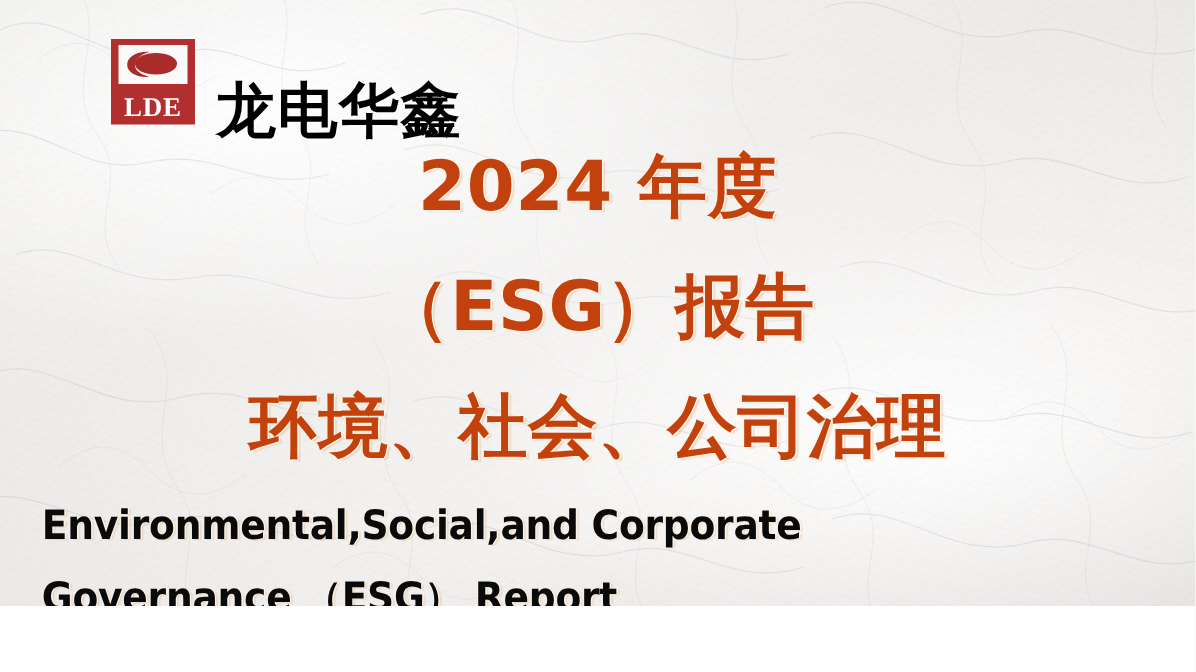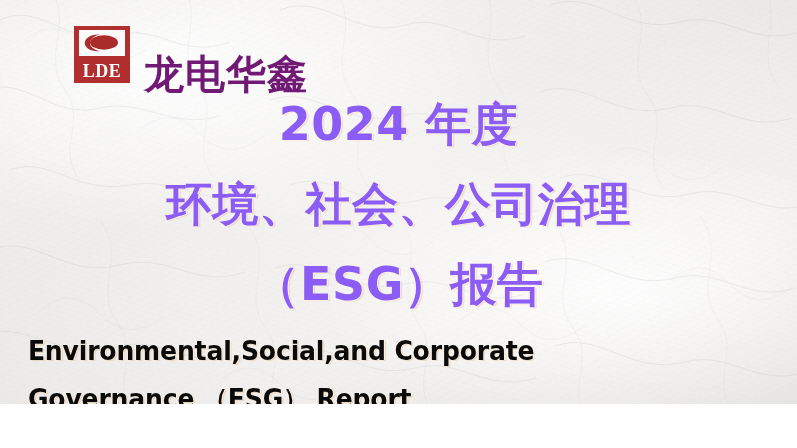--- a/index.html
+++ b/index.html
@@ -86,41 +86,41 @@
   .brand-mark-text {
     color: #ffffff;
     font-family: "Liberation Serif", serif;
     font-weight: 700;
     font-size: 18px;
     letter-spacing: 0.5px;
     line-height: 1;
     margin-top: 6px;
   }
   .brand-name {
-    color: #701a75;
+    color: #000000;
     font-family: "DejaVu Sans", sans-serif;
     font-weight: 700;
     font-size: 40px;
     line-height: 1;
     letter-spacing: 1px;
     white-space: nowrap;
     margin-top: 40px;
   }
 
   
   .title-block {
     position: absolute;
     left: 0;
     right: 0;
     top: 84px;
     text-align: center;
     z-index: 4;
   }
   .title-line {
-    color: #8b5cf6;
+    color: #c2410c;
     font-family: "DejaVu Sans", sans-serif;
     font-weight: 700;
     font-size: 46px;
     line-height: 80px;
     letter-spacing: 0.5px;
     white-space: nowrap;
     text-shadow:
        1px  0px 0 rgba(255,248,238,0.9),
       -1px  0px 0 rgba(255,240,220,0.55),
        0px  1px 0 rgba(255,250,242,0.7),
@@ -215,22 +215,22 @@
           <path d="M17.5 1.6 C8.5 1.2 2.5 5.5 2.8 10.6 C3.1 15.4 9.4 18.8 17.6 18.2 C11.6 16.6 8.0 13.8 8.0 10.3 C8.0 6.6 11.6 3.3 17.5 1.6 Z" fill="#a92c2b"></path>
         </svg>
       </div>
       <div class="brand-mark-text">LDE</div>
     </div>
     <div class="brand-name">龙电华鑫</div>
   </div>
 
   <div class="title-block">
     <div class="title-line">2024 年度</div>
+    <div class="title-line">（ESG）报告</div>
     <div class="title-line">环境、社会、公司治理</div>
-    <div class="title-line">（ESG）报告</div>
   </div>
 
   <div class="subtitle-block">
     <div class="subtitle-line">Environmental,Social,and Corporate</div>
     <div class="subtitle-line">Governance （ESG） Report</div>
   </div>
 
 </div>
 
 </body></html>

